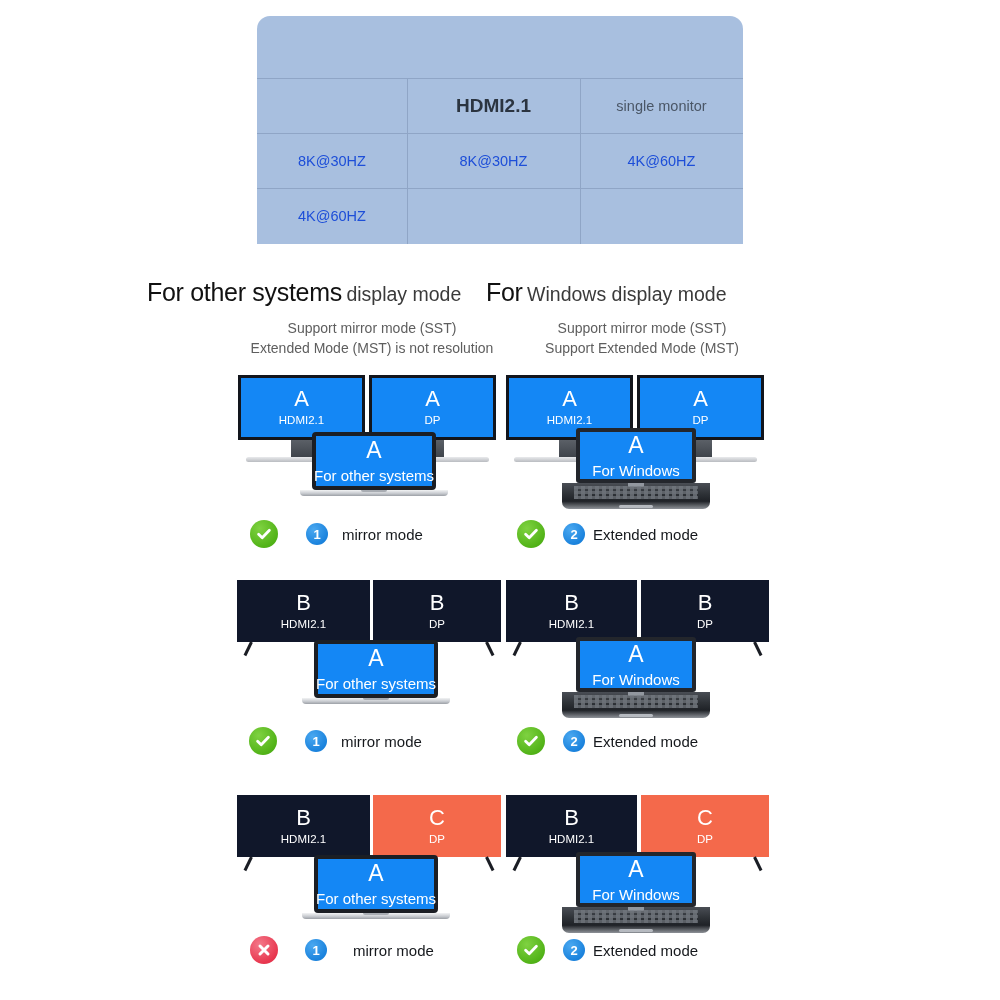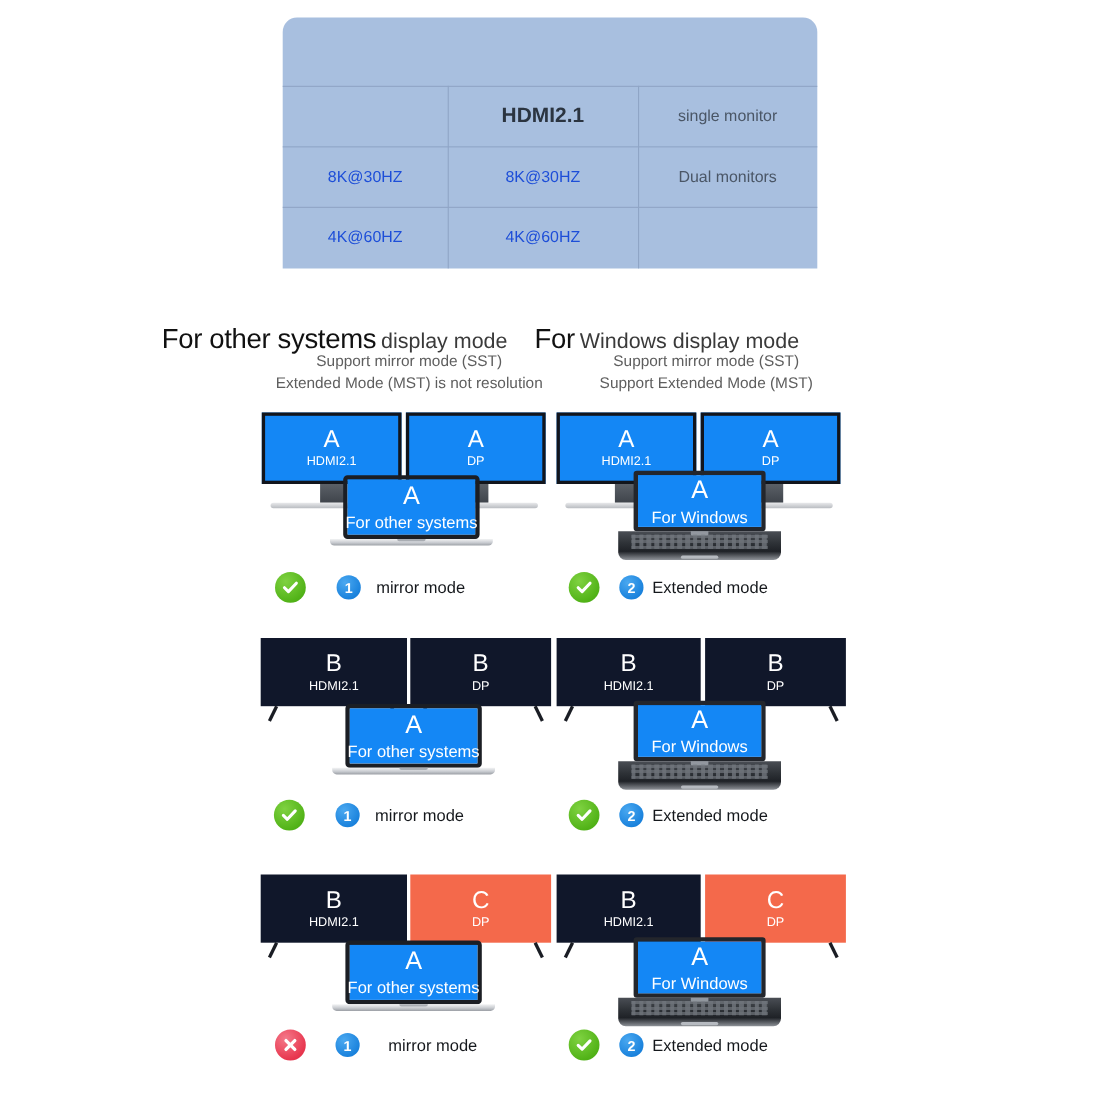--- a/index.html
+++ b/index.html
@@ -37,21 +37,21 @@
     grid-template-rows:55px 55px 55px;
   }
   .spec-cell{
     display:flex;align-items:center;justify-content:center;
     font-size:14.5px;color:#1d4ed8;box-sizing:border-box;
   }
   .spec-cell.hdr{font-size:19px;font-weight:bold;color:#2b3440;}
   .spec-cell.rowhdr{font-size:14.5px;color:#4a5666;}
 
   
-  .heading{position:absolute;white-space:nowrap;margin-top:16px;}
+  .heading{position:absolute;white-space:nowrap;}
   .h-left{left:147px;top:278px;}
   .h-right{left:486px;top:278px;}
   .h-strong{font-size:25px;color:#111;letter-spacing:-.3px;}
   .h-light{font-size:19.5px;color:#3a3a3a;}
   .sub{position:absolute;text-align:center;font-size:14px;color:#5e5e5e;line-height:20px;white-space:nowrap;}
   .sub-left{left:238px;top:318px;width:268px;}
   .sub-right{left:508px;top:318px;width:268px;}
 
   
   .scene{position:absolute;width:280px;height:190px;}
@@ -169,21 +169,20 @@
   <div class="spec-vline" style="left:150px;"></div>
   <div class="spec-vline" style="left:323px;"></div>
   <div class="spec-grid">
     <div class="spec-cell rowhdr"></div>
     <div class="spec-cell hdr">HDMI2.1</div>
 
     <div class="spec-cell rowhdr">single monitor</div>
     <div class="spec-cell">8K@30HZ</div>
     <div class="spec-cell">8K@30HZ</div>
 
-    <div class="spec-cell rowhdr">Dual monitors</div>
     <div class="spec-cell">4K@60HZ</div>
     <div class="spec-cell">4K@60HZ</div>
   </div>
 </div>
 
 <div class="heading h-left">
   <span class="h-strong">For other systems</span>
   <span class="h-light">display mode</span>
 </div>
 <div class="heading h-right">

